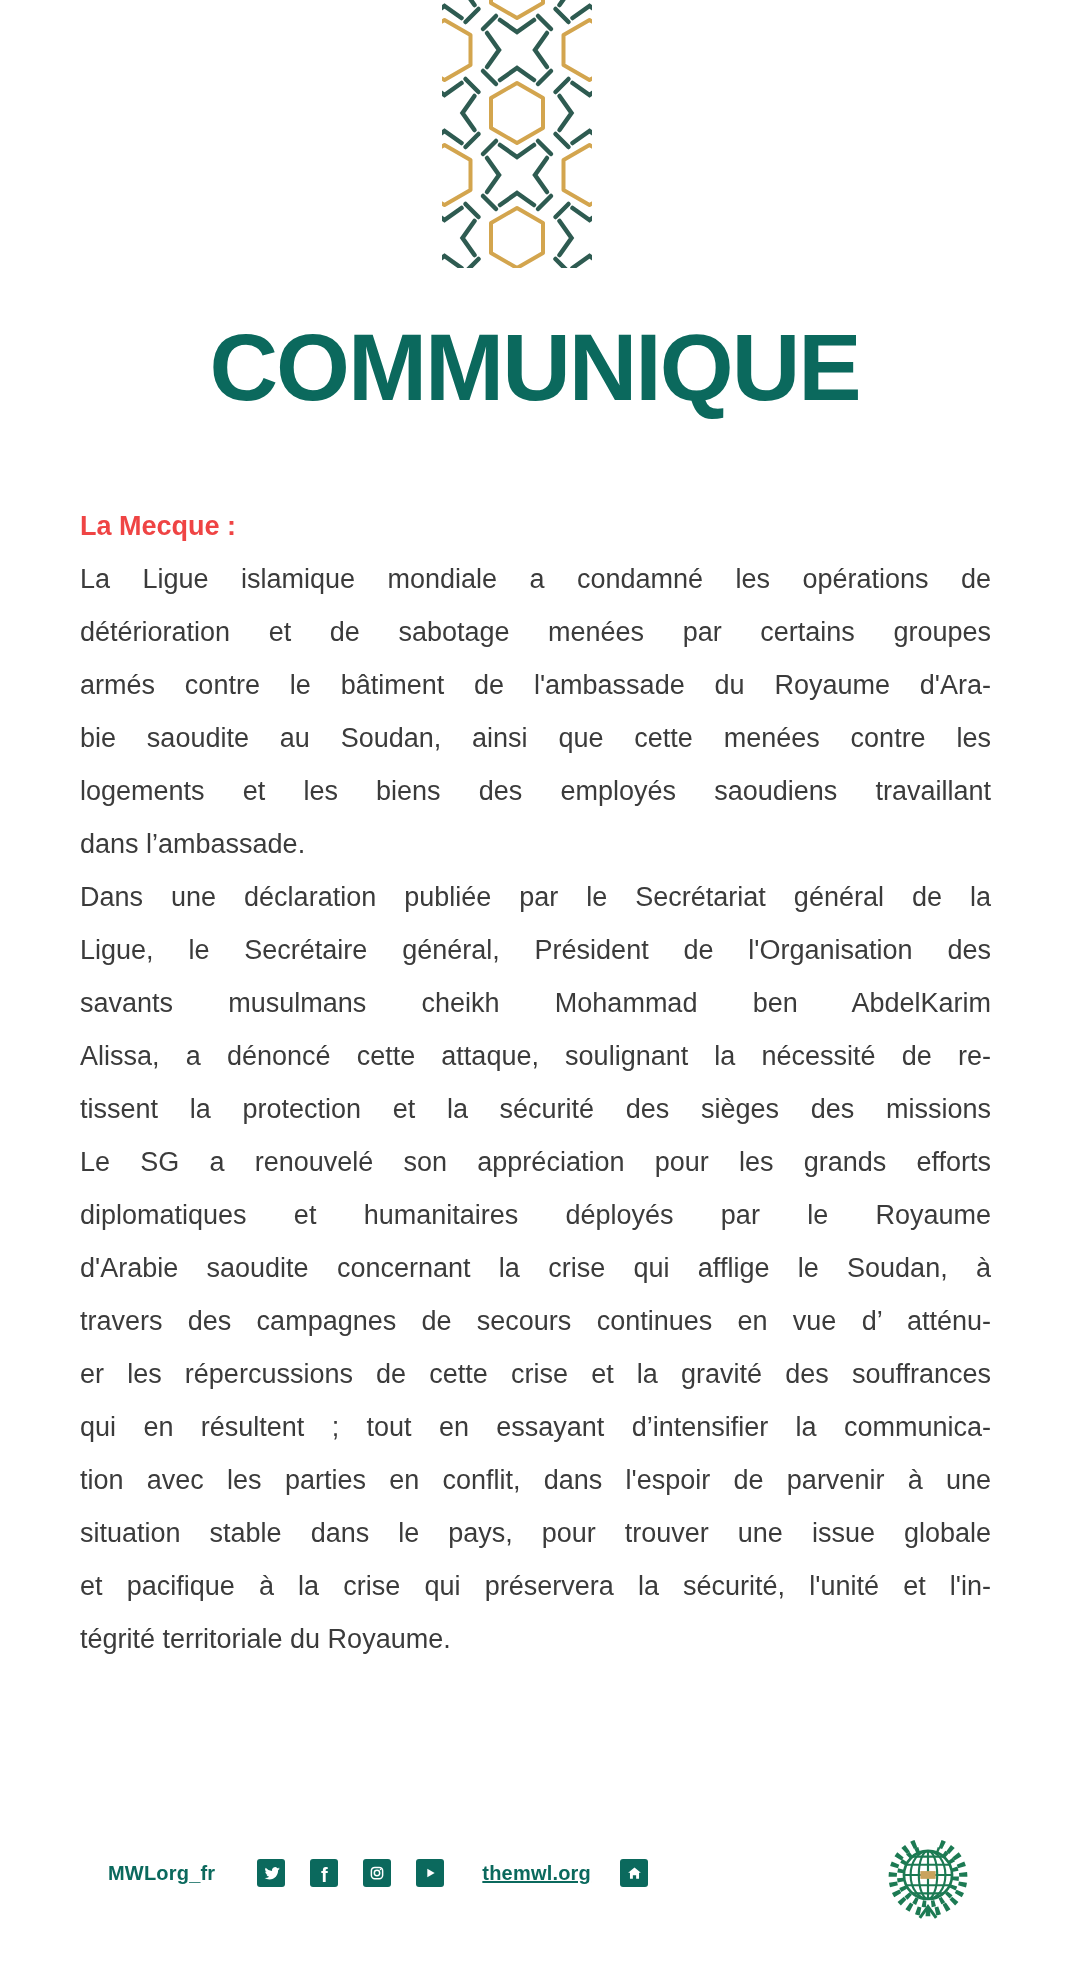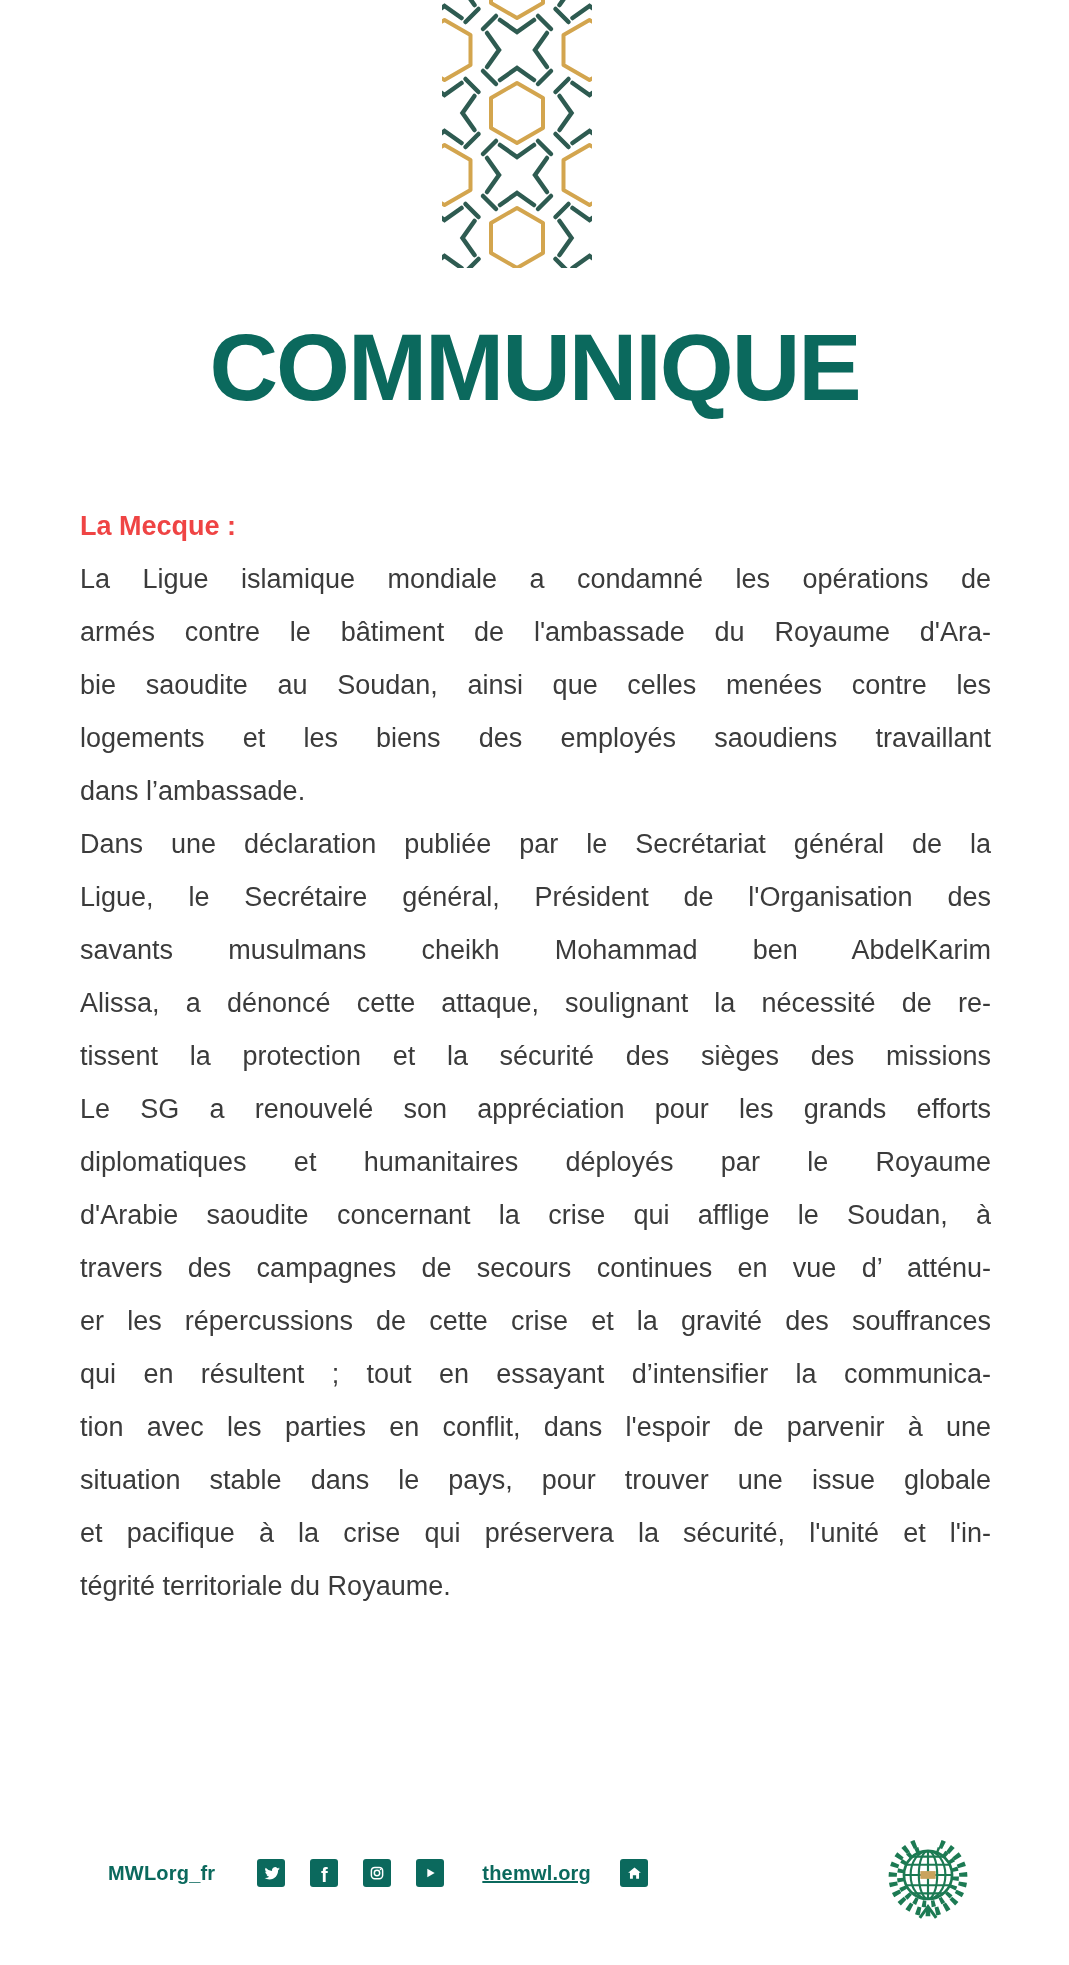--- a/index.html
+++ b/index.html
@@ -174,22 +174,23 @@
       </g>
     </svg>
   </div>
 
   <h1 class="title">COMMUNIQUE</h1>
 
   <main class="body-block">
     <div class="dateline">La Mecque :</div>
     <div>
         <div class="line">La Ligue islamique mondiale a condamné les opérations de</div>
+        <div class="line">détérioration et de sabotage menées par certains groupes</div>
         <div class="line">armés contre le bâtiment de l'ambassade du Royaume d'Ara-</div>
-        <div class="line">bie saoudite au Soudan, ainsi que celles menées contre les</div>
+        <div class="line">bie saoudite au Soudan, ainsi que cette menées contre les</div>
         <div class="line">logements et les biens des employés saoudiens travaillant</div>
         <div class="line last">dans l’ambassade.</div>
         <div class="line">Dans une déclaration publiée par le Secrétariat général de la</div>
         <div class="line">Ligue, le Secrétaire général, Président de l'Organisation des</div>
         <div class="line">savants musulmans cheikh Mohammad ben AbdelKarim</div>
         <div class="line">Alissa, a dénoncé cette attaque, soulignant la nécessité de re-</div>
         <div class="line">tissent la protection et la sécurité des sièges des missions</div>
         <div class="line">Le SG a renouvelé son appréciation pour les grands efforts</div>
         <div class="line">diplomatiques et humanitaires déployés par le Royaume</div>
         <div class="line">d'Arabie saoudite concernant la crise qui afflige le Soudan, à</div>

